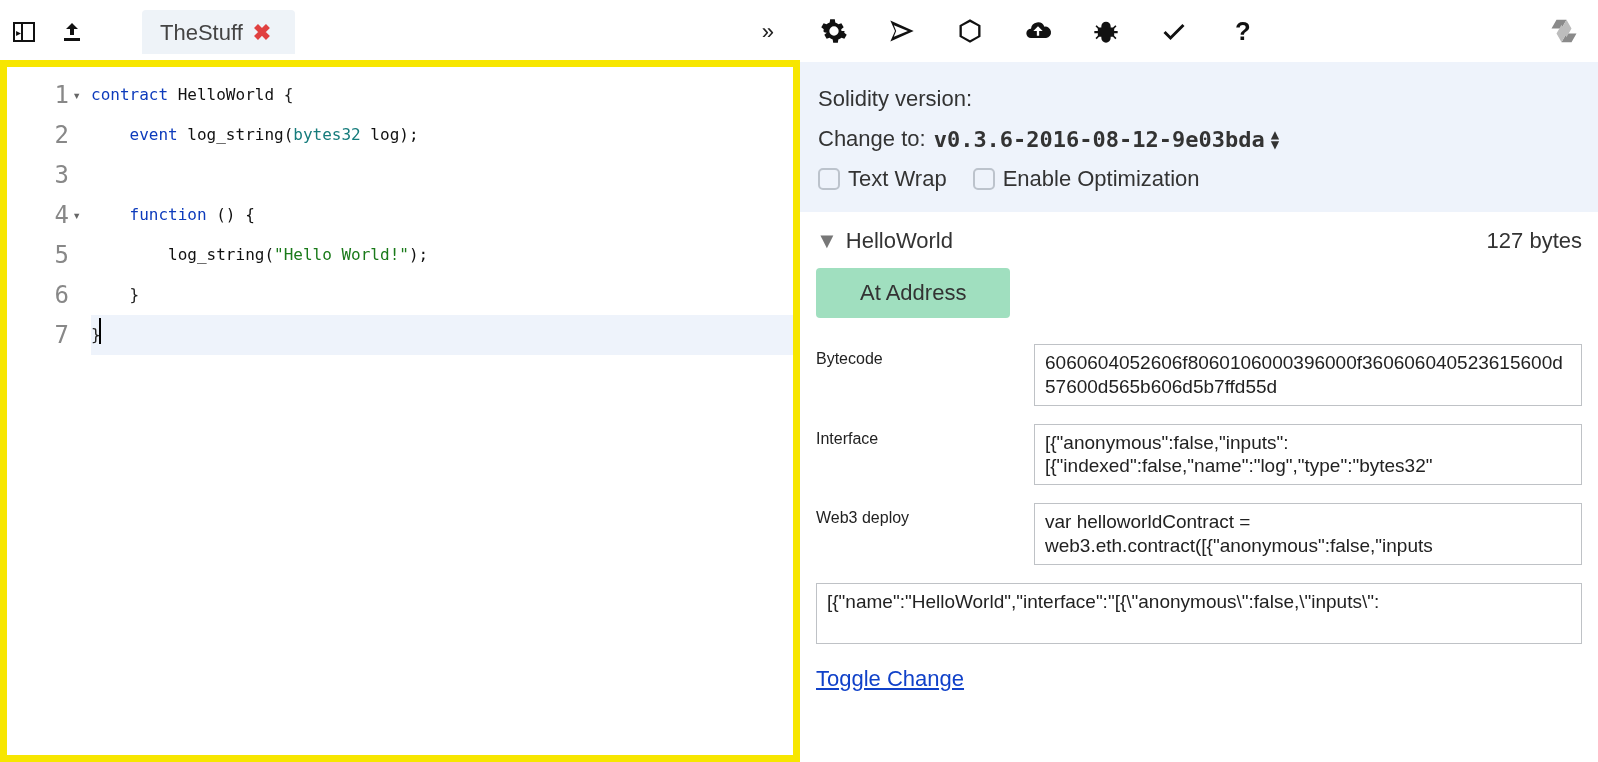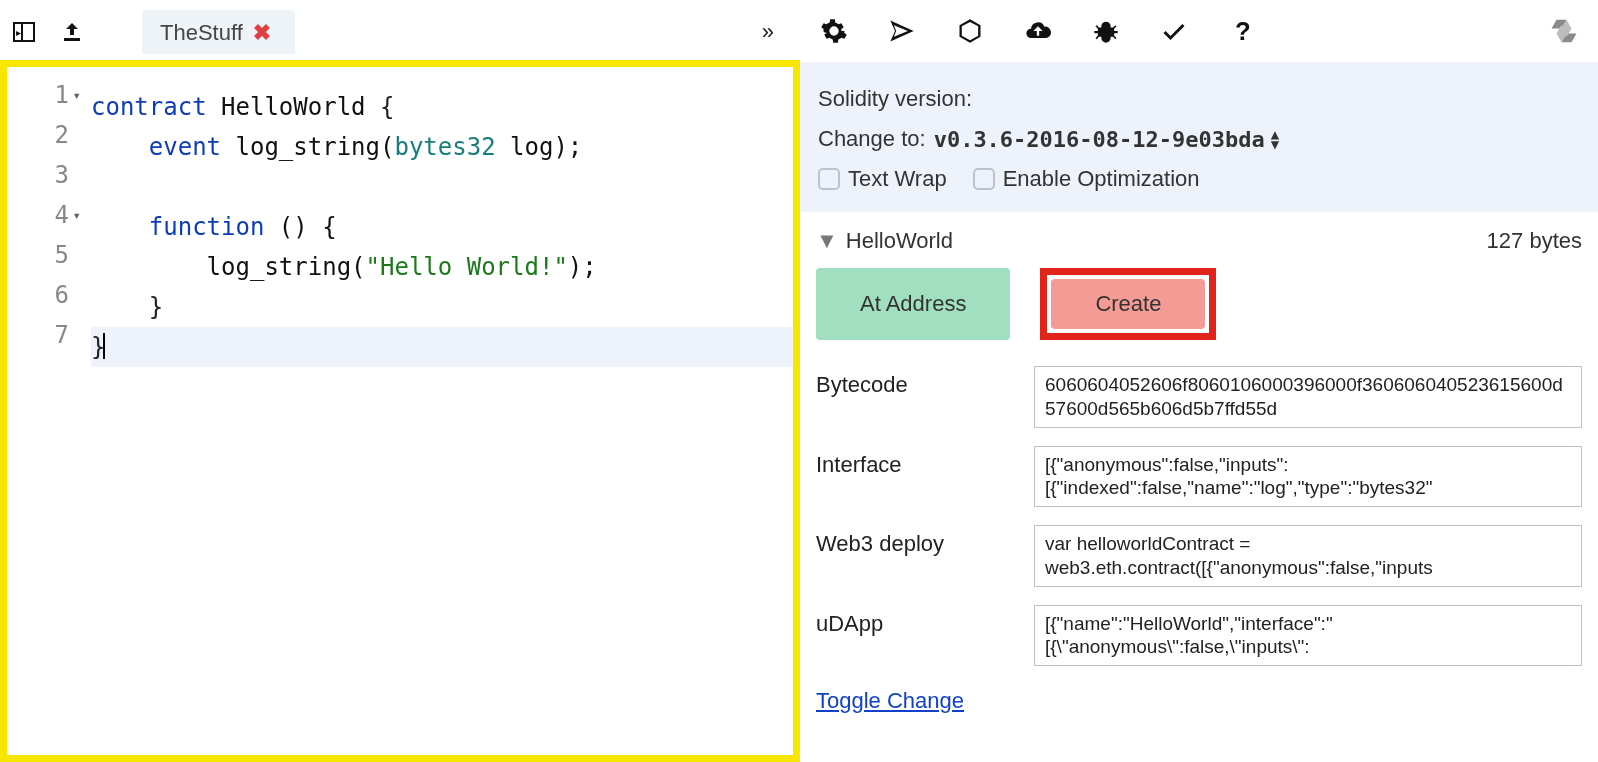--- a/index.html
+++ b/index.html
@@ -68,23 +68,23 @@
   .gutter .gline { height: 40px; line-height: 40px; position: relative; }
   .gutter .fold::after {
     content: "▾";
     position: absolute;
     right: -12px;
     font-size: 14px;
     color: #666;
   }
   .code {
     flex: 1;
-    padding: 20px 0 0 12px;
+    padding: 8px 0 0 12px;
     font-family: "SFMono-Regular", Menlo, Consolas, monospace;
-    font-size: 24px;
+    font-size: 16px;
   }
   .code .line { height: 40px; line-height: 40px; white-space: pre; }
   .code .active { background: #eef3fb; }
   .tok-kw { color: #0d3bbc; }
   .tok-type { color: #167c7c; }
   .tok-id { color: #111; }
   .tok-str { color: #1a7a1a; }
   .tok-punc { color: #222; }
   .cursor {
     display: inline-block;
@@ -159,21 +159,21 @@
   }
   .btn-address { background: #a0dfbf; color: #333; }
   .create-wrap {
     border: 7px solid #e2231a;
     padding: 4px;
     display: inline-block;
   }
   .btn-create { background: #f39b94; color: #333; }
 
   .detail-row { display: flex; align-items: flex-start; gap: 18px; margin-bottom: 18px; }
-  .detail-label { width: 200px; font-size: 22px; color: #222; padding-top: 6px; }
+  .detail-label { width: 200px; font-size: 16px; color: #222; padding-top: 6px; }
   .detail-field {
     flex: 1;
     font-size: 19px;
     border: 1px solid #bfc2c6;
     padding: 6px 10px;
     min-height: 54px;
     resize: none;
     font-family: -apple-system, BlinkMacSystemFont, "Segoe UI", Helvetica, Arial, sans-serif;
     color: #222;
     overflow: hidden;
@@ -309,38 +309,34 @@
 
     <div class="contract-panel">
       <div class="contract-header">
         <span class="caret">▼</span>
         <span class="cname">HelloWorld</span>
         <span class="bytes">127 bytes</span>
       </div>
 
       <div class="btn-row">
         <button class="btn btn-address">At Address</button>
-        <span class="create-wrap">
-          <button class="btn btn-create">Create</button>
-        </span>
       </div>
 
       <div class="detail-row">
         <div class="detail-label">Bytecode</div>
         <textarea class="detail-field" readonly="" style="">6060604052606f8060106000396000f360606040523615600d57600d565b606d5b7ffd55d</textarea>
       </div>
       <div class="detail-row">
         <div class="detail-label">Interface</div>
         <textarea class="detail-field" readonly="" style="">[{"anonymous":false,"inputs":[{"indexed":false,"name":"log","type":"bytes32"</textarea>
       </div>
       <div class="detail-row">
         <div class="detail-label">Web3 deploy</div>
         <textarea class="detail-field" readonly="" style="">var helloworldContract = web3.eth.contract([{"anonymous":false,"inputs</textarea>
       </div>
       <div class="detail-row">
-        <div class="detail-label">uDApp</div>
         <textarea class="detail-field" readonly="" style="">[{"name":"HelloWorld","interface":"[{\"anonymous\":false,\"inputs\":</textarea>
       </div>
 
       <a class="toggle-link">Toggle Change</a>
     </div>
   </div>
 </div>
 
 </body></html>

